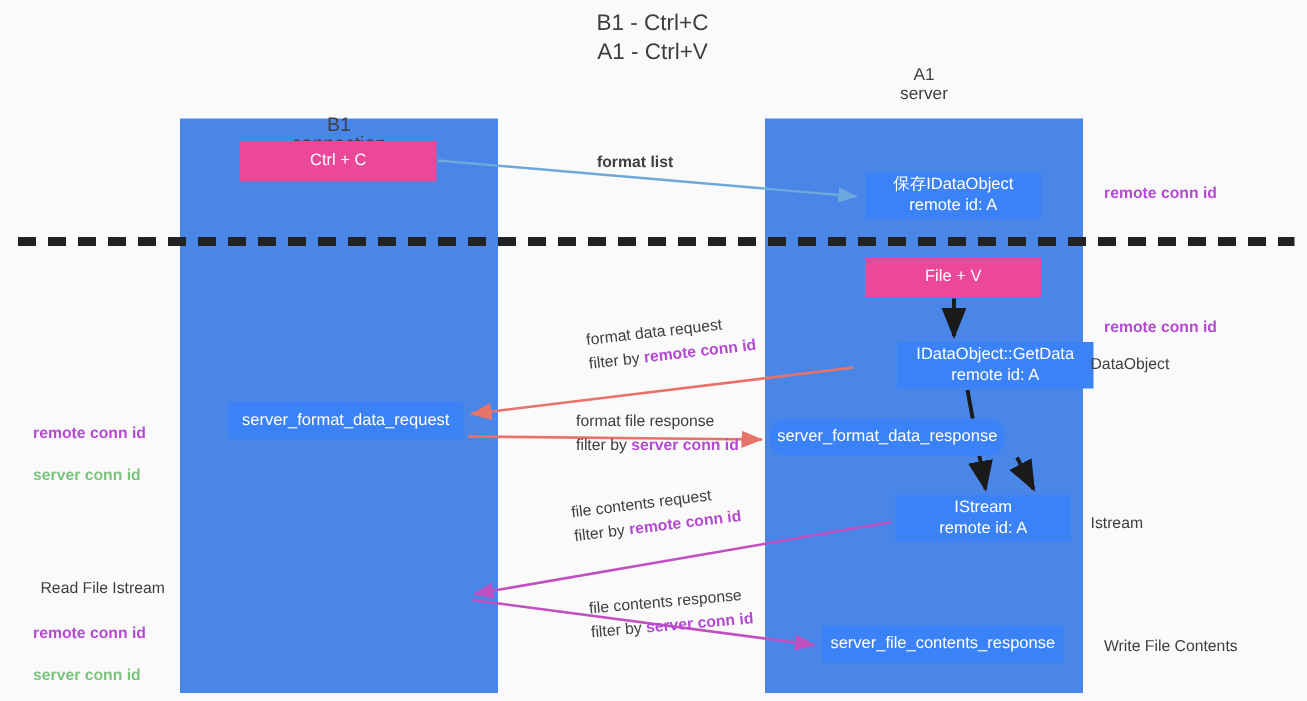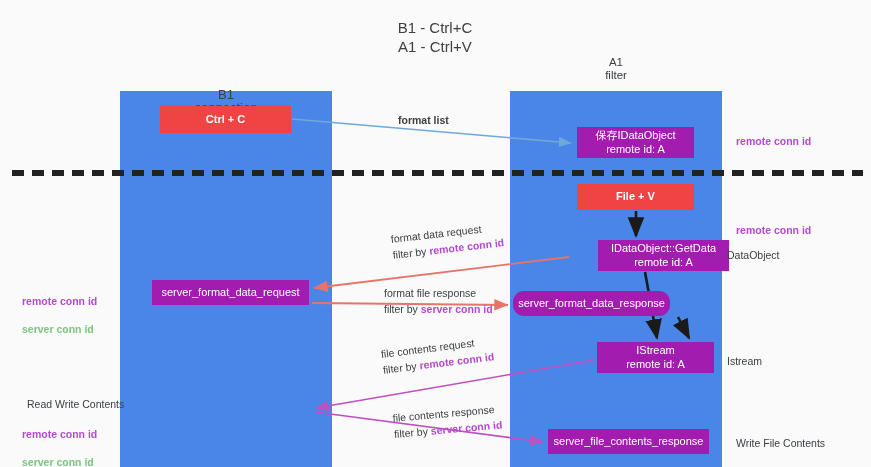--- a/index.html
+++ b/index.html
@@ -1,21 +1,21 @@
 <!DOCTYPE html>
 <html><head>
 <meta charset="utf-8">
 <style>
   html,body{margin:0;padding:0;background:#fafafa;}
   body{
     width:871px;height:467px;position:relative;overflow:hidden;
     font-family:"Liberation Sans","DejaVu Sans",sans-serif;
     color:#3c4043;
   }
-  .stage{position:absolute;left:0;top:12px;width:871px;height:412px;}
+  .stage{position:absolute;left:0;top:0;width:871px;height:412px;}
   svg.layer{position:absolute;left:0;top:0;width:871px;height:467px;pointer-events:none;}
 
   
   .lane{position:absolute;background:#4a86e8;}
   #lane-b1{left:120px;top:79px;width:212px;height:383px;}
   #lane-a1{left:510px;top:79px;width:212px;height:383px;}
 
   
   .title{
     position:absolute;text-align:center;font-size:14.5px;line-height:17px;
@@ -24,22 +24,22 @@
   #diagram-title{left:300px;top:6px;width:270px;font-size:15px;line-height:19px;}
   #lane-title-b1{left:120px;top:44px;width:212px;font-size:13px;line-height:13px;margin-top:32px;}
   #lane-title-a1{left:510px;top:44px;width:212px;font-size:11.5px;line-height:13px;}
 
   
   .node{
     position:absolute;display:flex;align-items:center;justify-content:center;
     text-align:center;color:#ffffff;font-size:11px;line-height:13.5px;
     white-space:pre-line;box-sizing:border-box;padding:2px 4px;
   }
-  .node.green{background:#ef4444;font-weight:bold;}
-  .node.orange{background:#a21caf;}
+  .node.green{background:#ec4899;}
+  .node.orange{background:#3b82f6;}
 
   #node-ctrl-c{left:160px;top:94px;width:131px;height:27px;}
   #node-save-idataobject{left:577px;top:115px;width:117px;height:31px;}
   #node-ctrl-v{left:577px;top:172px;width:117px;height:26px;}
   #node-getdata{left:570px;top:228px;width:131px;height:31px;margin-left:28px;}
   #node-format-req{left:152px;top:268px;width:157px;height:25px;}
   #node-format-resp{left:513px;top:279px;width:157px;height:25px;border-radius:11px;}
   #node-istream{left:597px;top:330px;width:117px;height:31px;}
   #node-file-req{left:150px;top:384px;width:161px;height:25px;}
   #node-file-resp{left:548px;top:417px;width:161px;height:25px;text-align:right;}
@@ -119,21 +119,21 @@
     <line x1="315" y1="400" x2="543" y2="430" stroke="#c050c0" stroke-width="1.7" marker-end="url(#ah-mag)"></line>
   </svg>
 
   <div id="divider"></div>
 
   <div class="title" id="diagram-title">B1 - Ctrl+C
 A1 - Ctrl+V</div>
   <div class="title" id="lane-title-b1">B1
 connection</div>
   <div class="title" id="lane-title-a1">A1
-filter</div>
+server</div>
 
   <div class="node green" id="node-ctrl-c">Ctrl + C</div>
   <div class="node orange" id="node-save-idataobject">保存IDataObject
 remote id: A</div>
   <div class="node green" id="node-ctrl-v">File + V</div>
   <div class="node orange" id="node-getdata">IDataObject::GetData
 remote id: A</div>
   <div class="node orange" id="node-format-req">server_format_data_request</div>
   <div class="node orange" id="node-format-resp">server_format_data_response</div>
   <div class="node orange" id="node-istream">IStream
@@ -176,20 +176,20 @@
   <div class="side purple" id="ann-remote-2">remote conn id</div>
   <div class="side plain" id="ann-dataobject">DataObject</div>
   <div class="side plain" id="ann-istream">Istream</div>
   <div class="side plain" id="ann-write-file">Write File Contents</div>
 
   <div class="side" id="ann-left-conn">
     <span class="c-remote">remote conn id</span>
     <span class="c-server">server conn id</span>
   </div>
 
-  <div class="side plain" id="ann-read-file">Read Write Contents</div>
+  <div class="side plain" id="ann-read-file">Read File Istream</div>
 
   <div class="side" id="ann-left-conn2">
     <span class="c-remote">remote conn id</span>
     <span class="c-server">server conn id</span>
   </div>
 
 </div>
 
 </body></html>

